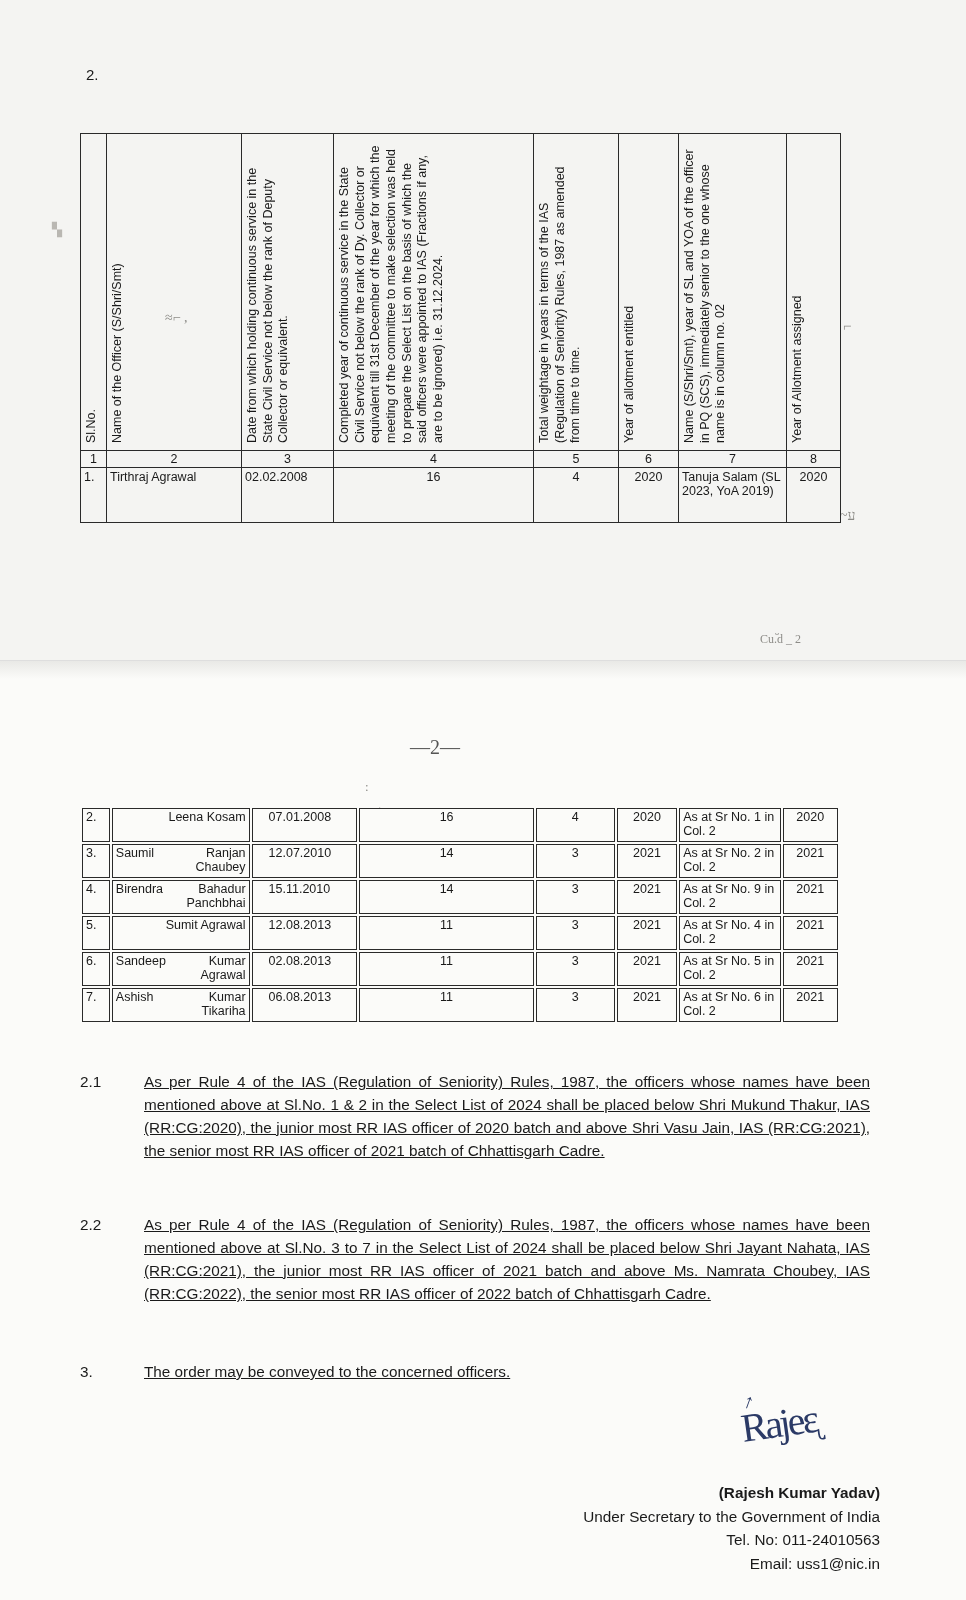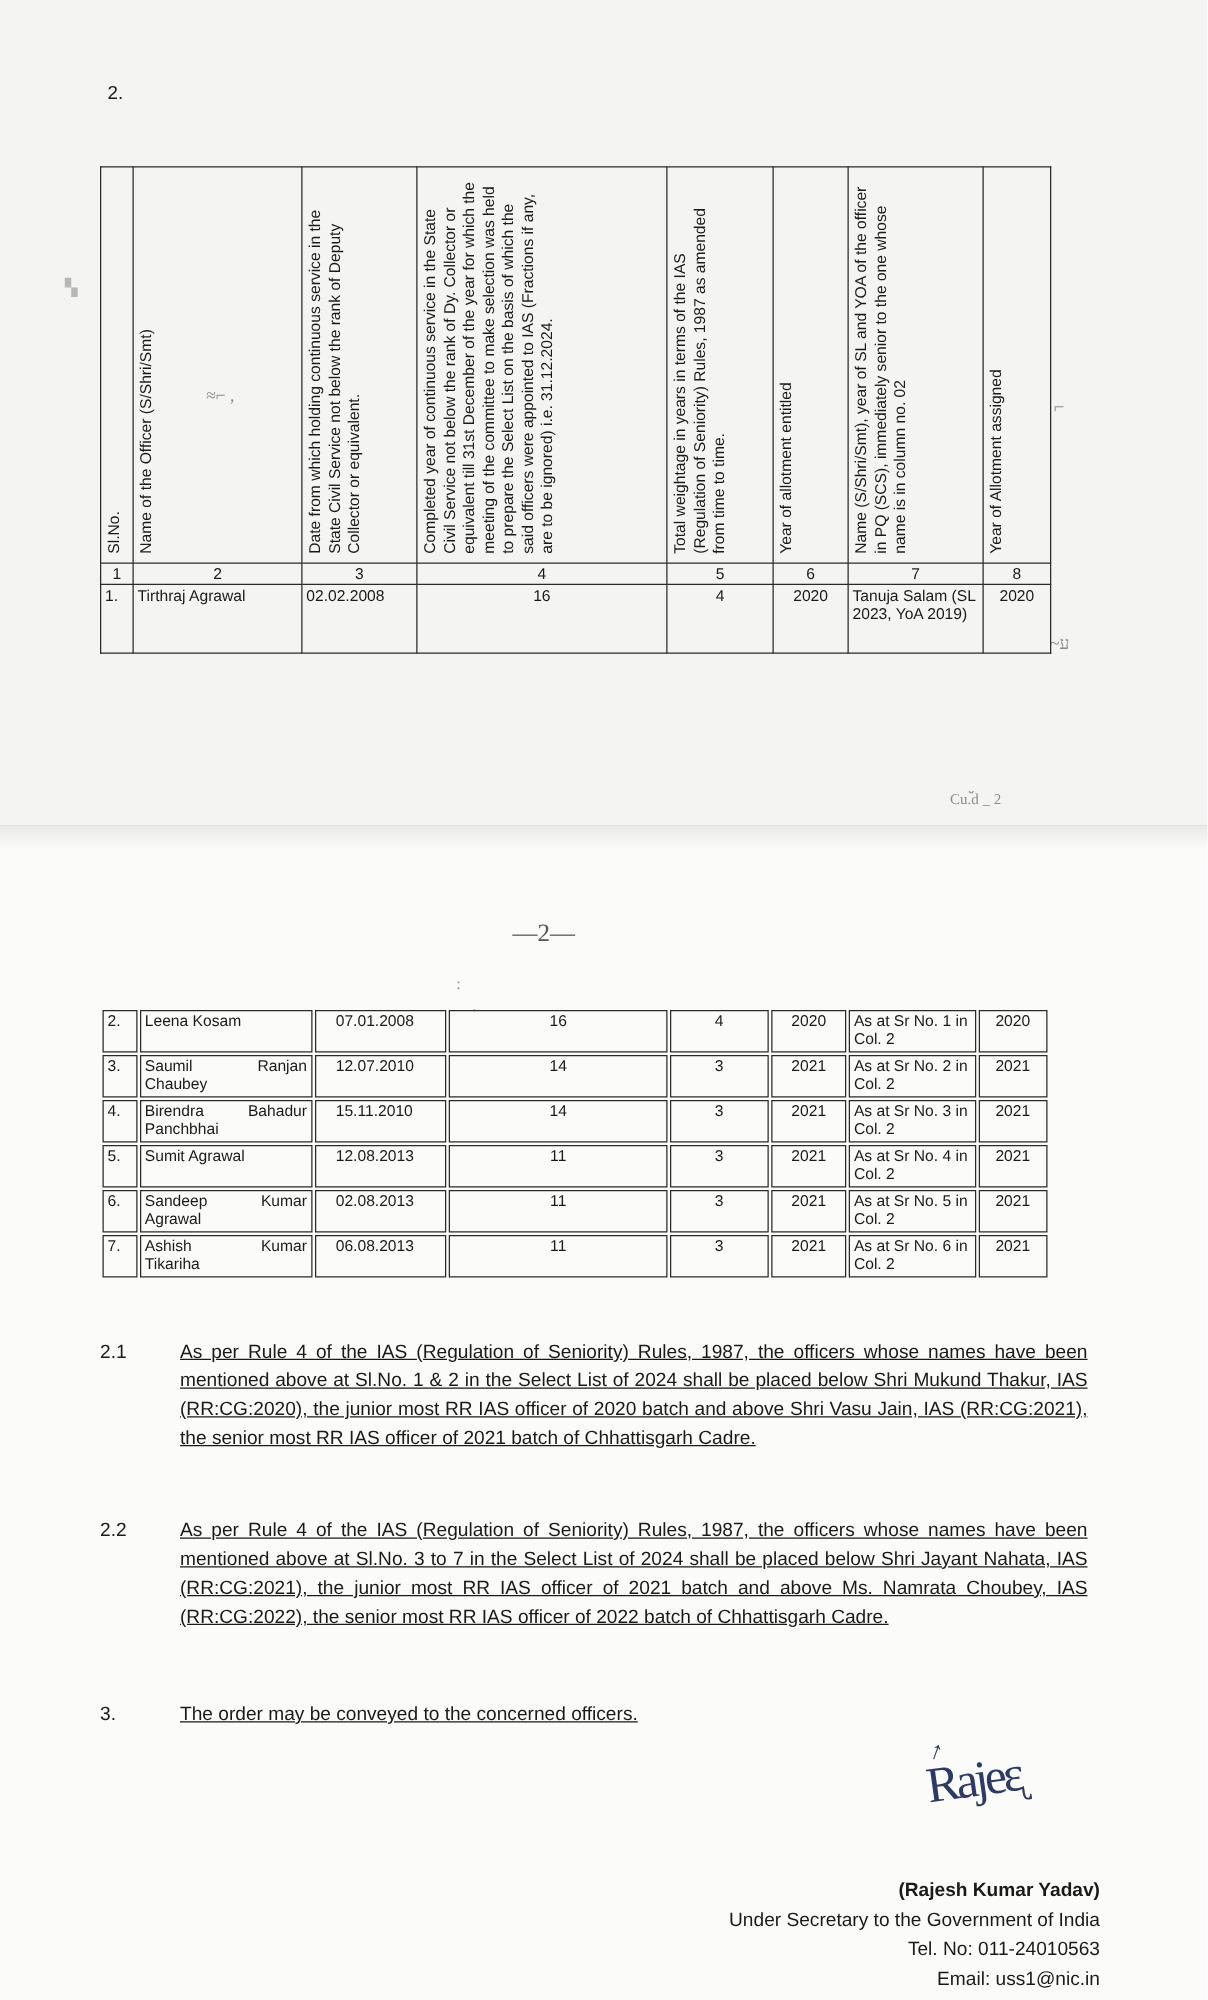--- a/index.html
+++ b/index.html
@@ -147,21 +147,21 @@
     width: 760px;
     font-size: 12.5px;
   }
   #t2 td {
     border: 1px solid #2a2a2a;
     padding: 1px 3px;
     vertical-align: top;
     height: 30px;
   }
   #t2 td.sn { width: 22px; }
-  #t2 td.nm { width: 138px; }
+  #t2 td.nm { width: 138px; text-align: right; }
   #t2 td.dt { width: 90px; padding-left: 16px; }
   #t2 td.cy { width: 202px; text-align: center; }
   #t2 td.wt { width: 86px; text-align: center; }
   #t2 td.ye { width: 58px; text-align: center; }
   #t2 td.rf { width: 110px; }
   #t2 td.ya { width: 52px; text-align: center; }
   .nm-split {
     display: flex;
     justify-content: space-between;
   }
@@ -328,21 +328,21 @@
         <span class="nm-split">
           <span>Birendra</span>
           <span>Bahadur</span>
         </span>
         <span>Panchbhai</span>
       </td>
       <td class="dt">15.11.2010</td>
       <td class="cy">14</td>
       <td class="wt">3</td>
       <td class="ye">2021</td>
-      <td class="rf">As at Sr No. 3 in Col. 2</td>
+      <td class="rf">As at Sr No. 9 in Col. 2</td>
       <td class="ya">2021</td>
     </tr>
     <tr>
       <td class="sn">5.</td>
       <td class="nm">Sumit Agrawal</td>
       <td class="dt">12.08.2013</td>
       <td class="cy">11</td>
       <td class="wt">3</td>
       <td class="ye">2021</td>
       <td class="rf">As at Sr No. 4 in Col. 2</td>
@@ -391,21 +391,21 @@
   <div class="para" style="top:553px;">
     <span class="pnum">2.2</span>
     <span class="ptext">As per Rule 4 of the IAS (Regulation of Seniority) Rules, 1987, the officers whose names have been mentioned above at Sl.No. 3 to 7 in the Select List of 2024 shall be placed below Shri Jayant Nahata, IAS (RR:CG:2021), the junior most RR IAS officer of 2021 batch and above Ms. Namrata Choubey, IAS (RR:CG:2022), the senior most RR IAS officer of 2022 batch of Chhattisgarh Cadre.</span>
   </div>
 
   <div class="para" style="top:700px;">
     <span class="pnum">3.</span>
     <span class="ptext">The order may be conveyed to the concerned officers.</span>
   </div>
 
-  <div class="sign-block" style="top:840px;margin-left:15px;">
+  <div class="sign-block" style="top:820px;margin-left:15px;">
     <div class="sign-name">(Rajesh Kumar Yadav)</div>
     <div>Under Secretary to the Government of India</div>
     <div>Tel. No: 011-24010563</div>
     <div>Email: uss1@nic.in</div>
   </div>
 </div>
 
 <div class="sig-scrawl">Rajeᶓ</div>
 <div class="sig-tick">↑</div>
 

